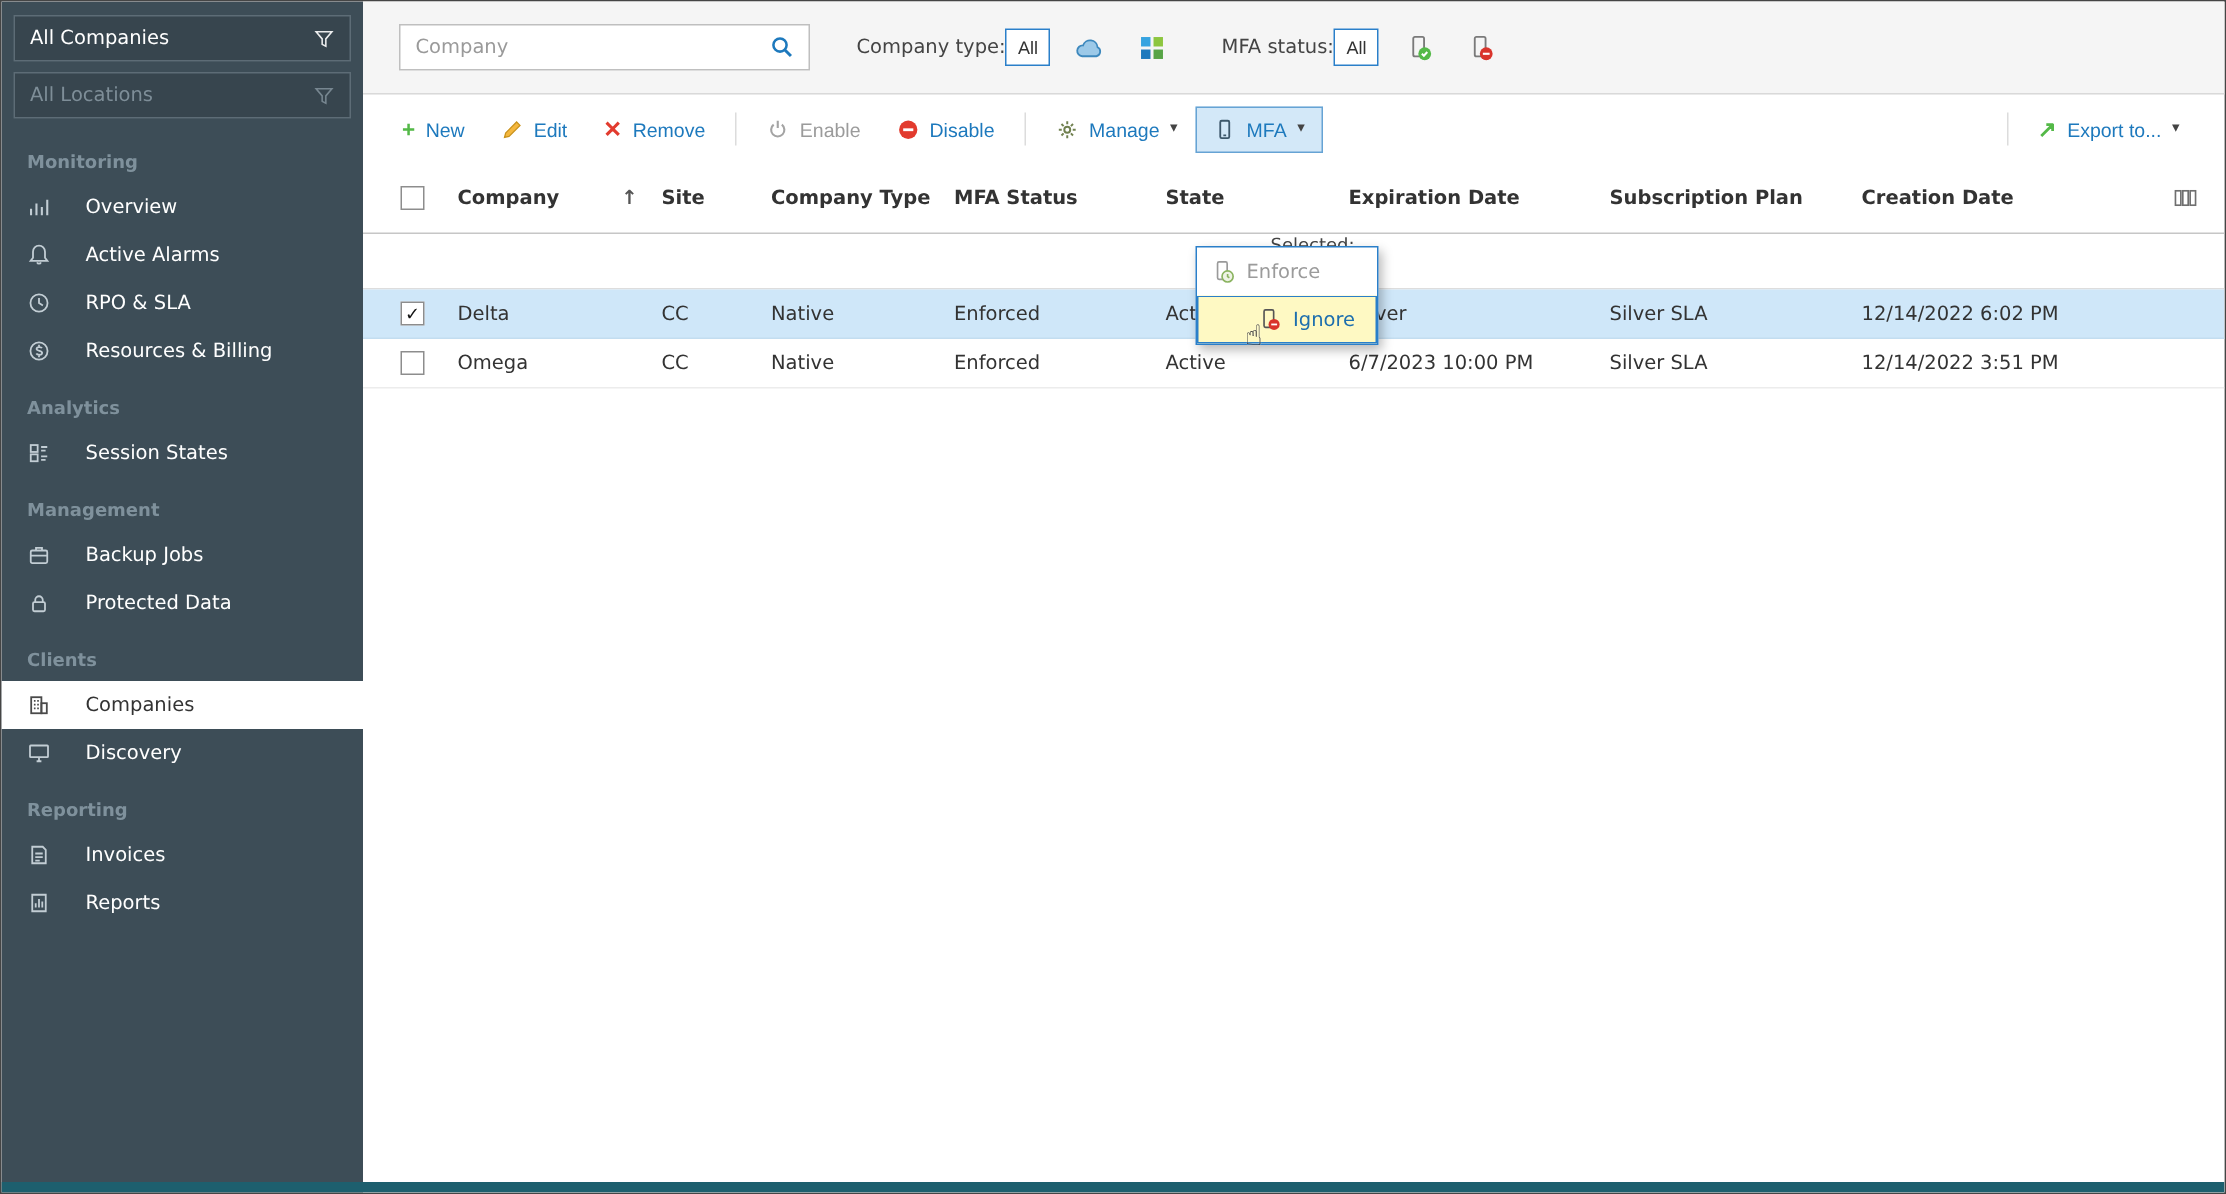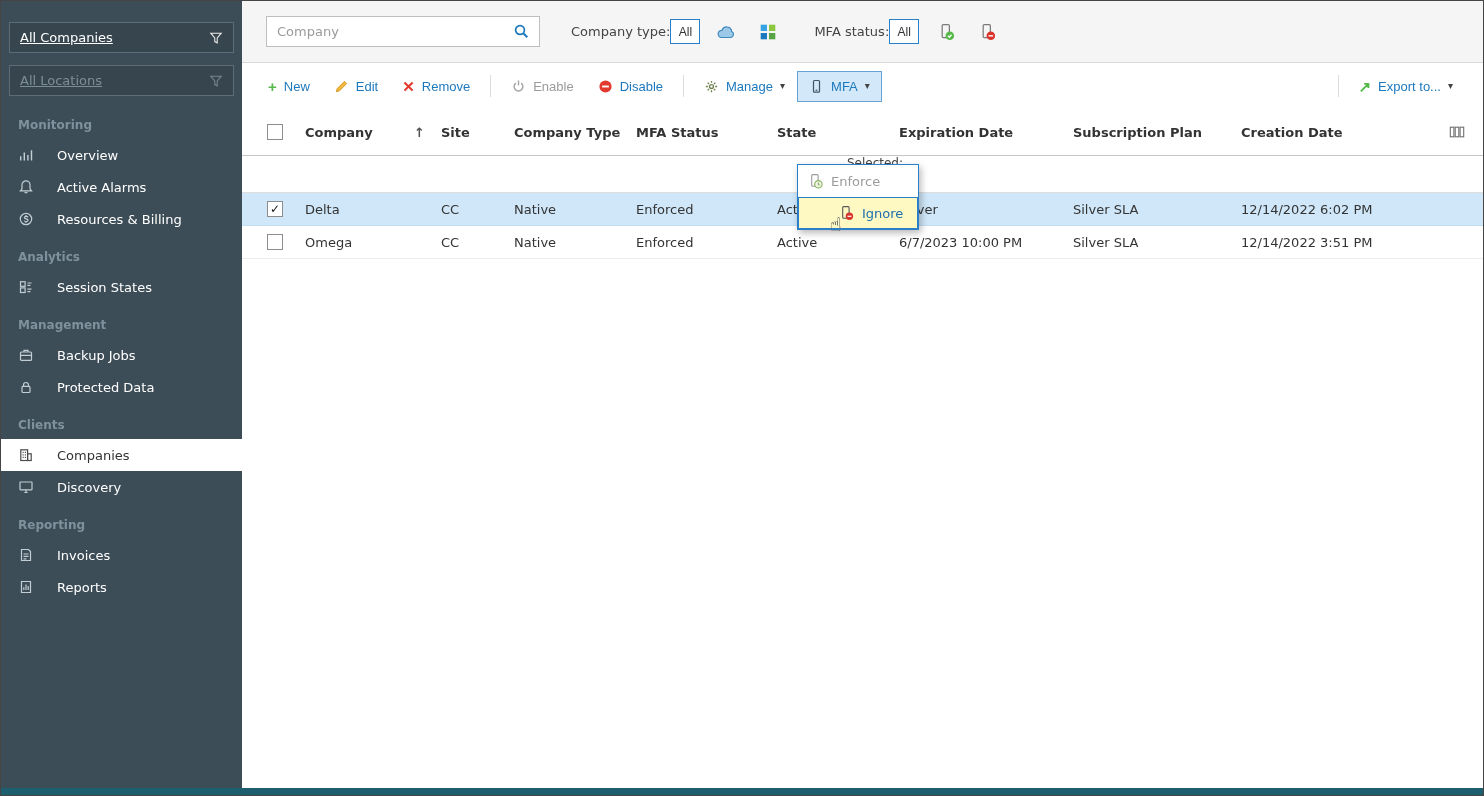--- a/index.html
+++ b/index.html
@@ -2,21 +2,21 @@
 <html><head>
 <meta charset="utf-8">
 <style>
   * { box-sizing: border-box; margin: 0; padding: 0; }
   html,body { width:1484px; height:796px; }
   body { font-family:"DejaVu Sans","Liberation Sans",sans-serif; font-size:13px; color:#333; background:#fff; }
   .app { position:relative; width:1484px; height:796px; border:1px solid #454545; display:flex; overflow:hidden; background:#fff; }
 
   
   .sidebar { width:241px; flex:none; background:#3d4d57; color:#fff; padding-top:9px; position:relative; z-index:5; }
-  .filter-box { margin:12px 8px 7px; height:31px; border:1px solid #5d6c76; background:#37454e; display:flex; align-items:center; padding:0 10px; font-size:13px;text-decoration:underline; }
+  .filter-box { margin:0 8px 7px; height:31px; border:1px solid #5d6c76; background:#37454e; display:flex; align-items:center; padding:0 10px; font-size:13px; }
   .filter-box .funnel { margin-left:auto; opacity:.9; }
   .filter-box.dim { color:#7e8e98; }
   .nav-section-label { padding:15px 17px 7px; color:#7f919c; font-size:12px; font-weight:bold; }
   .nav-item { height:32px; display:flex; align-items:center; gap:23px; padding:0 17px; color:#fff; cursor:pointer; position:relative; }
   .nav-item .si { color:#c2cdd4; }
   .nav-item.active { background:#fff; color:#333; }
   .nav-item.active .si { color:#4a4a4a; }
   .nav-item.active::after { content:""; position:absolute; right:-9px; top:50%; margin-top:-9px; border-top:9px solid transparent; border-bottom:9px solid transparent; border-left:9px solid #fff; }
 
   
@@ -105,20 +105,29 @@
         <span>Overview</span>
       </div>
       <div class="nav-item">
         <span class="si">
             <svg width="16" height="16" viewBox="0 0 16 16" fill="none" stroke="currentColor" stroke-width="1.2">
               <path d="M8 1.8a4 4 0 0 1 4 4v4l1.6 2.1H2.4L4 9.8v-4a4 4 0 0 1 4-4z"></path>
               <path d="M6.7 12.9a1.4 1.4 0 0 0 2.6 0"></path>
             </svg>
           </span>
         <span>Active Alarms</span>
+      </div>
+      <div class="nav-item">
+        <span class="si">
+            <svg width="16" height="16" viewBox="0 0 16 16" fill="none" stroke="currentColor" stroke-width="1.2">
+              <circle cx="8" cy="8" r="5.7"></circle>
+              <path d="M8 4.6V8l2.6 1.6"></path>
+            </svg>
+          </span>
+        <span>RPO &amp; SLA</span>
       </div>
       <div class="nav-item">
         <span class="si">
             <svg width="16" height="16" viewBox="0 0 16 16" fill="none" stroke="currentColor" stroke-width="1.2">
               <circle cx="8" cy="8" r="5.7"></circle>
               <path d="M10 6.1c-.5-.9-3.5-1.1-3.6.5-.1 1.7 3.8.9 3.7 2.7-.1 1.6-3.2 1.5-3.9.4M8 3.9v1M8 11.1v1"></path>
             </svg>
           </span>
         <span>Resources &amp; Billing</span>
       </div>

